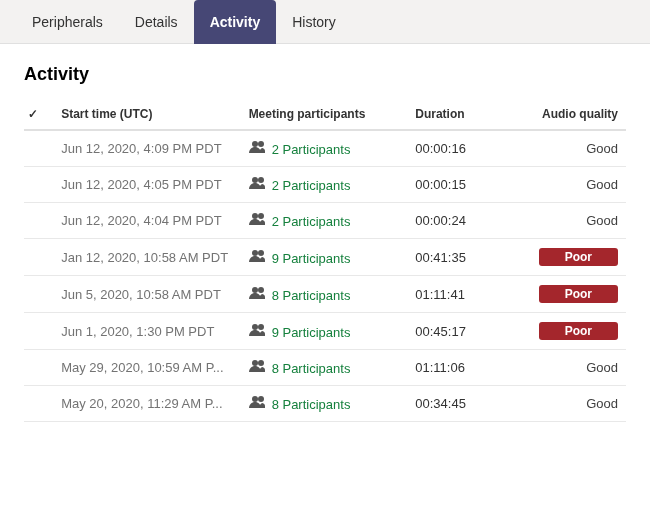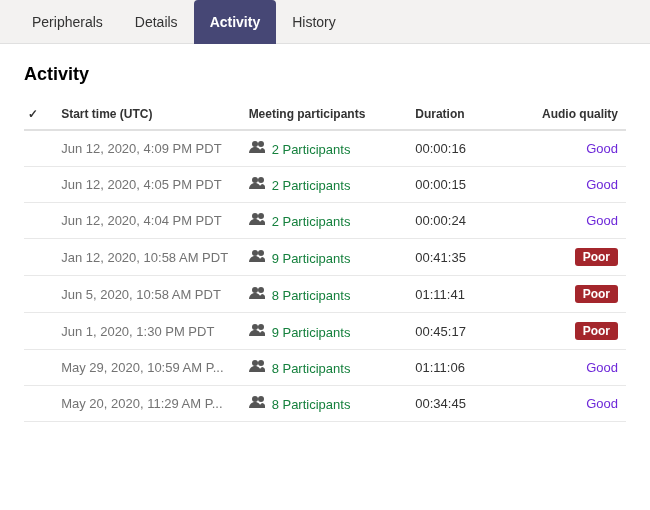--- a/index.html
+++ b/index.html
@@ -109,28 +109,28 @@
     .participants-icon {
       font-size: 15px;
       color: #555;
     }
     .quality-cell {
       text-align: right;
     }
     .badge-poor {
       background: #a4262c;
       color: #fff;
-      padding: 2px 8px;
+      padding: 2px 26px;
       border-radius: 3px;
       font-size: 12px;
       font-weight: 600;
       display: inline-block;
     }
     .badge-good {
-      color: #6d28d9;
+      color: #404040;
       font-size: 13px;
     }
   </style>
 </head>
 <body>
 
 <div class="app-container">
 
   <div class="tab-bar">
     <div class="tab">Peripherals</div>

